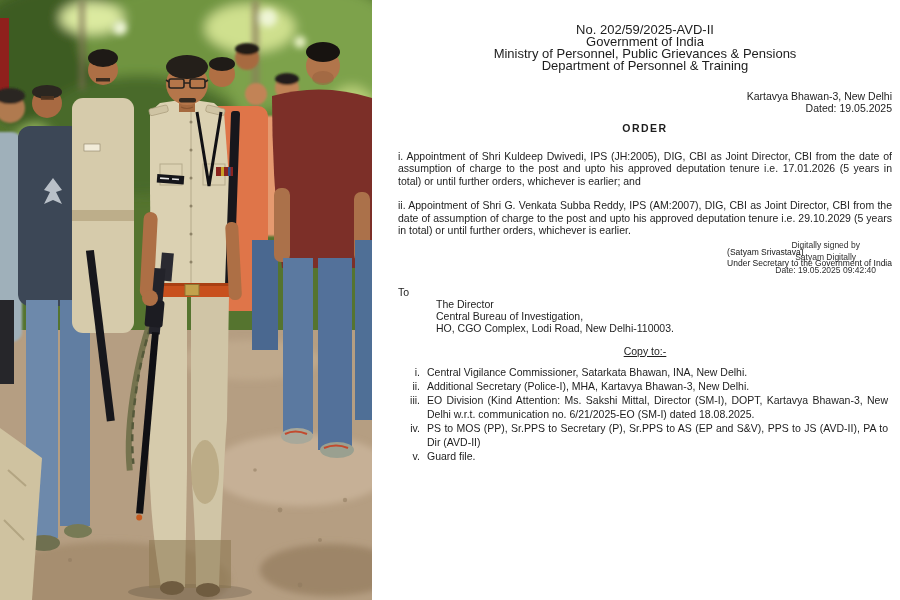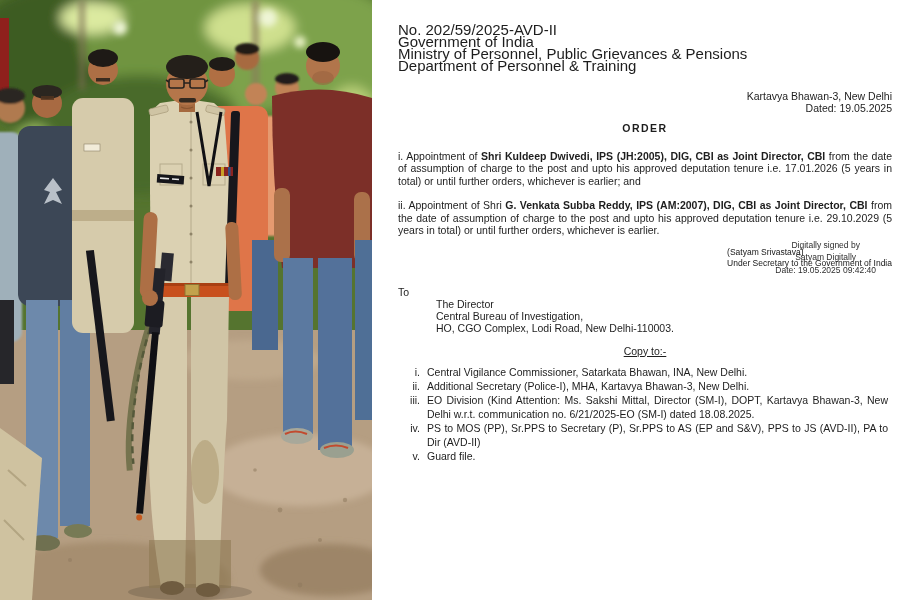--- a/index.html
+++ b/index.html
@@ -5,26 +5,26 @@
   html,body{margin:0;padding:0;width:900px;height:600px;overflow:hidden;background:#ffffff;}
   body{display:flex;font-family:"Liberation Sans",sans-serif;}
 
   
   .photo-pane{width:372px;height:600px;position:relative;flex:0 0 372px;background:#55742f;}
   .photo-pane svg{display:block;}
 
   
   .doc-pane{flex:1;box-sizing:border-box;padding:24px 8px 0 26px;color:#1d1d1d;
             font-size:10.5px;line-height:12.5px;background:#fff;}
-  .doc-header{line-height:12px;font-size:15px;}
+  .doc-header{text-align:center;line-height:12px;font-size:13px;}
   .doc-place{ text-align:right;margin-top:18px;line-height:12px;}
   .doc-order{text-align:center;margin-top:8px;font-weight:bold;letter-spacing:1.5px;}
   .doc-intro{margin-top:11px;text-align:justify;text-indent:46px;}
   .doc-item{margin-top:15px;text-align:justify;}
-  .b{font-weight:bold;}
+  .b{font-weight:normal;}
   .sig{position:relative;height:44px;margin-top:2px;font-size:8.5px;color:#161616;}
   .sig-stamp{position:absolute;right:16px;top:0;text-align:center;line-height:12.5px;opacity:.92;}
   .sig-typed{position:absolute;right:0;top:8px;text-align:left;line-height:11px;}
   .to-block{margin-top:3px;line-height:12px;}
   .addr{margin-left:38px;}
   .copy-head{margin-top:11px;text-decoration:underline;text-align:center;}
   .copy-list{margin-top:8px;}
   .copy-row{display:flex;line-height:14px;}
   .copy-row .num{width:22px;text-align:right;flex:0 0 22px;}
   .copy-row .txt{flex:1;margin-left:7px;text-align:justify;padding-right:4px;}

